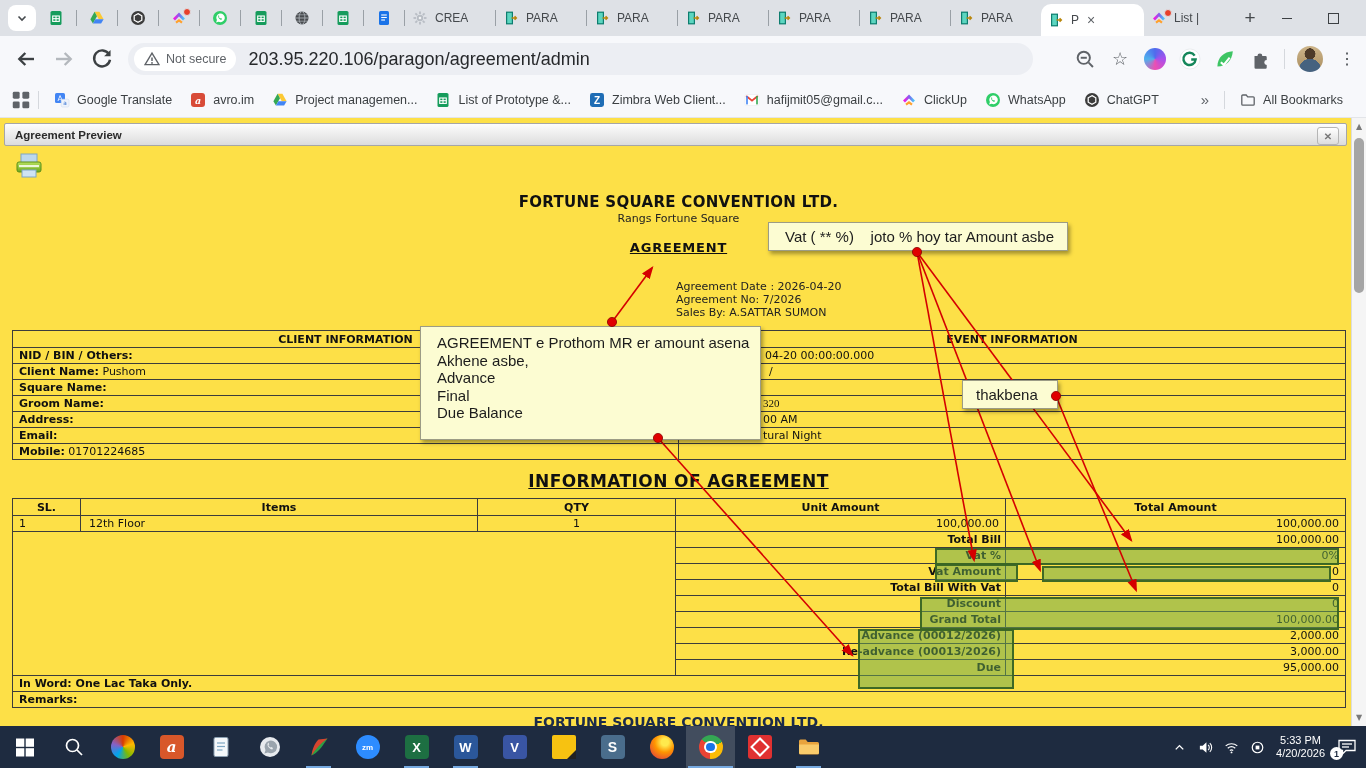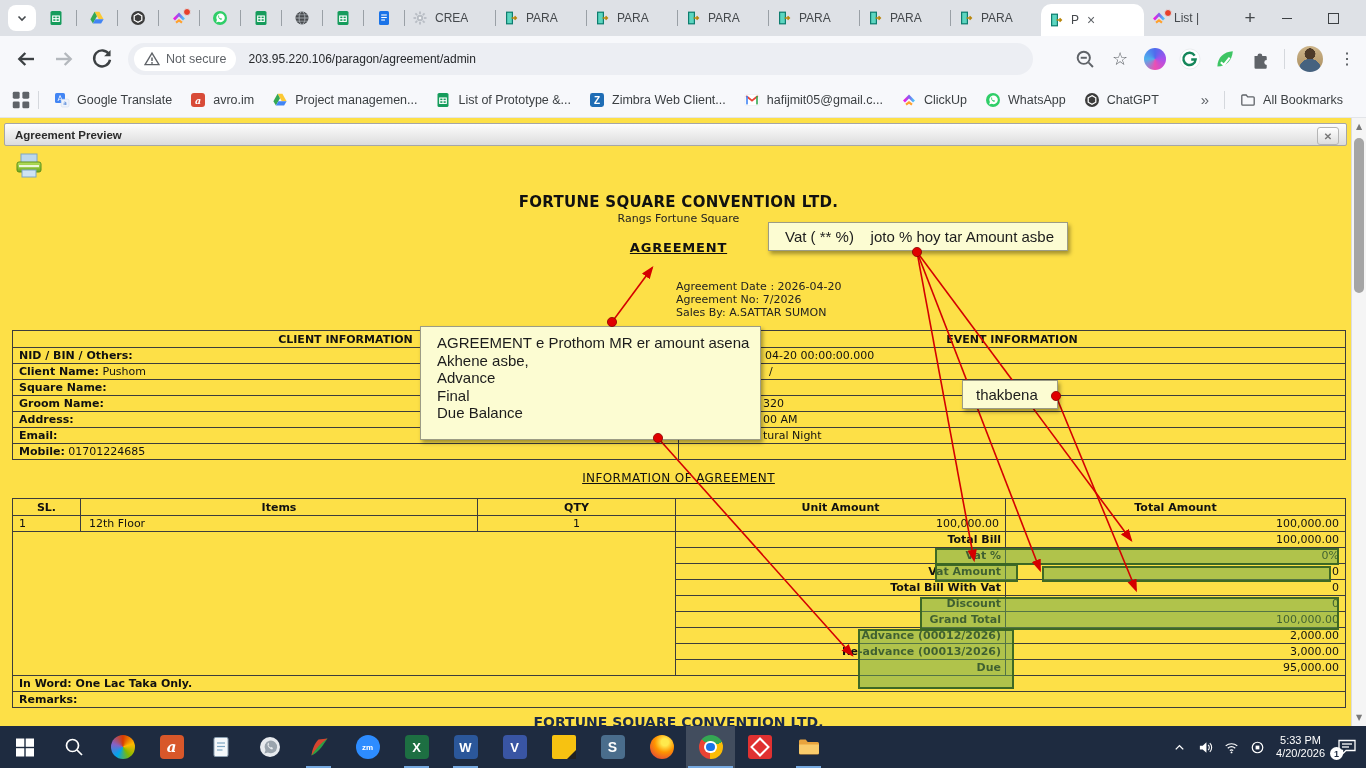--- a/index.html
+++ b/index.html
@@ -21,21 +21,21 @@
   .wincontrols{margin-left:auto;display:flex;height:36px;flex:0 0 auto;}
   .wc{width:46px;height:36px;display:flex;align-items:center;justify-content:center;color:#3c4043;}
   .wc-min-bar{width:10px;height:1px;background:#3c4043;display:block;}
   .wc-max-box{width:9px;height:9px;border:1px solid #3c4043;display:block;}
   
   .toolbar{position:absolute;left:0;top:36px;width:1366px;height:46px;background:#f7f8fb;display:flex;align-items:center;}
   .tbtn{width:24px;height:24px;margin-left:14px;display:flex;align-items:center;justify-content:center;flex:0 0 auto;}
   .addressbar{height:32px;flex:0 0 auto;width:905px;margin-left:14px;background:#eceef3;border-radius:16px;display:flex;align-items:center;padding:0 6px;box-sizing:border-box;}
   .secchip{height:24px;background:#fff;border-radius:12px;display:flex;align-items:center;padding:0 10px;gap:6px;}
   .secchip span{font-size:12.5px;color:#5f6368;}
-  .url{font-size:12px;color:#26282b;margin-left:12px;white-space:nowrap;}
+  .url{font-size:18px;color:#26282b;margin-left:12px;white-space:nowrap;}
   .tb-right{display:flex;align-items:center;margin-left:auto;margin-right:8px;gap:0;}
   .tbi{width:22px;height:22px;margin-left:13px;display:flex;align-items:center;justify-content:center;}
   .tb-sep{width:1px;height:20px;background:#d5d8dd;margin-left:13px;}
   .avatar{width:26px;height:26px;border-radius:50%;margin-left:12px;
     background:radial-gradient(circle at 50% 30%,#4d3a28 0 24%,rgba(0,0,0,0) 25%),
                radial-gradient(circle at 50% 92%,#46627f 0 40%,rgba(0,0,0,0) 41%),
                linear-gradient(#cdb489,#a98d5f);}
   .glyph{line-height:1;}
   
   .bmbar{position:absolute;left:0;top:82px;width:1366px;height:36px;background:#f7f8fb;display:flex;align-items:center;border-bottom:1px solid #e3e5e9;box-sizing:border-box;}
@@ -60,21 +60,21 @@
   
   .page{position:absolute;left:0;top:118px;width:1366px;height:608px;background:#fde047;overflow:hidden;font-family:"DejaVu Sans",sans-serif;}
   .panel-bar{position:absolute;left:4px;top:5px;width:1343px;height:23px;background:linear-gradient(#fdfdfd,#dcdcdc);border:1px solid #a6a6a6;border-radius:2px;box-sizing:border-box;display:flex;align-items:center;padding:0 10px;}
   .panel-title{font-size:11.5px;font-weight:bold;color:#2b2b2b;font-family:"Liberation Sans",sans-serif;}
   .panel-close{position:absolute;right:7px;top:3px;width:20px;height:16px;border:1px solid #b5b5b5;border-radius:3px;background:linear-gradient(#fff,#ddd);display:flex;align-items:center;justify-content:center;font-size:10px;color:#777;font-weight:bold;font-family:"Liberation Sans",sans-serif;}
   .printer{position:absolute;left:14px;top:34px;width:30px;height:28px;}
   .doc-center{position:absolute;left:12px;width:1333px;text-align:center;color:#111;}
   .company{top:75px;font-size:15px;font-weight:bold;letter-spacing:.3px;}
   .branch{top:94px;font-size:11px;color:#222;}
   .heading{top:122px;font-size:13px;font-weight:bold;text-decoration:underline;letter-spacing:.8px;}
-  .infohead{top:353px;font-size:12px;font-weight:normal;text-decoration:underline;letter-spacing:.4px;}
+  .infohead{top:353px;font-size:17px;font-weight:bold;text-decoration:underline;letter-spacing:.4px;}
   .leftlines{position:absolute;left:12px;top:162px;font-size:11px;line-height:13px;color:#222;}
   .rightlines{position:absolute;left:676px;top:162px;font-size:11px;line-height:13px;color:#222;}
   table.doc{border-collapse:collapse;position:absolute;font-size:11px;color:#111;table-layout:fixed;padding-left:10px;}
   table.doc td,table.doc th{border:1px solid #3c3c3c;padding:0 6px;height:15px;overflow:hidden;white-space:nowrap;}
   table.doc th{font-size:11px;height:16px;text-align:center;font-weight:bold;}
   .info-table{left:12px;top:212px;width:1333px;}
   .lbl{font-weight:bold;}
   .efrag{display:inline-block;}
   .items-table{left:12px;top:380px;width:1333px;}
   .cell-c{text-align:center;}
@@ -595,21 +595,21 @@
           <tr>
             <td><span class="lbl">Client Name:</span> Pushom</td>
             <td><span class="efrag" style="margin-left:84px;">/</span></td>
           </tr>
           <tr>
             <td><span class="lbl">Square Name:</span> </td>
             <td><span class="efrag" style="margin-left:0px;"></span></td>
           </tr>
           <tr>
             <td><span class="lbl">Groom Name:</span> </td>
-            <td><span class="efrag" style="margin-left:78px;">320</span></td>
+            <td><span class="efrag" style="margin-left:78px;font-family:Liberation Serif, serif;">320</span></td>
           </tr>
           <tr>
             <td><span class="lbl">Address:</span> </td>
             <td><span class="efrag" style="margin-left:78px;">00 AM</span></td>
           </tr>
           <tr>
             <td><span class="lbl">Email:</span> </td>
             <td><span class="efrag" style="margin-left:78px;">tural Night</span></td>
           </tr>
           <tr>

